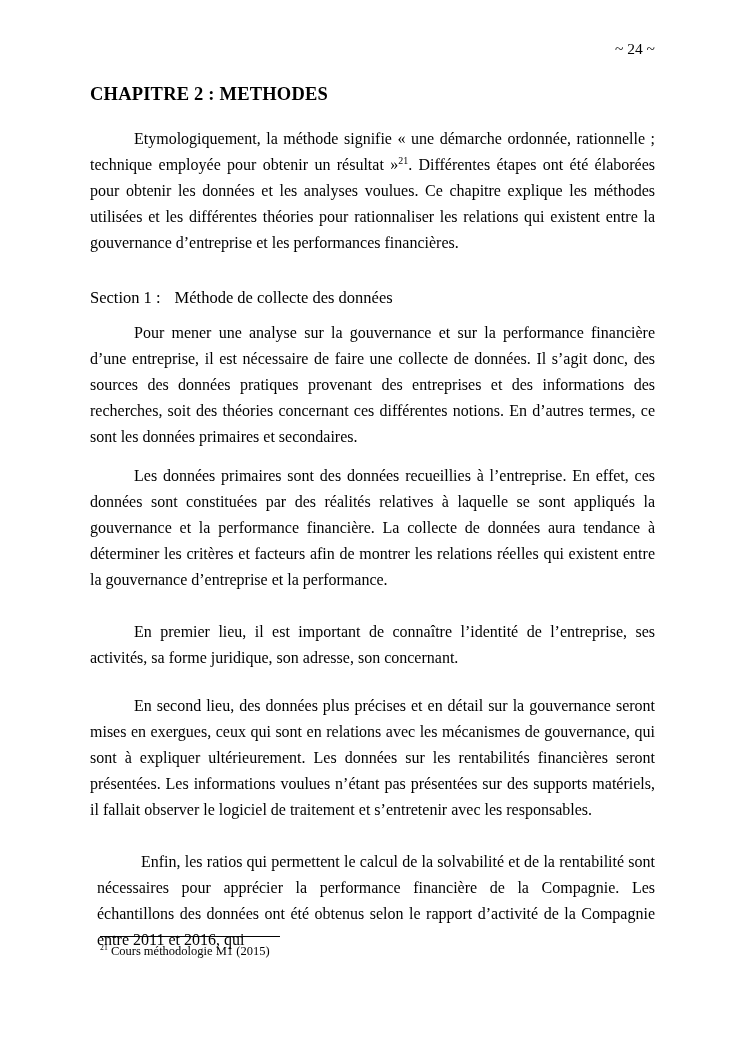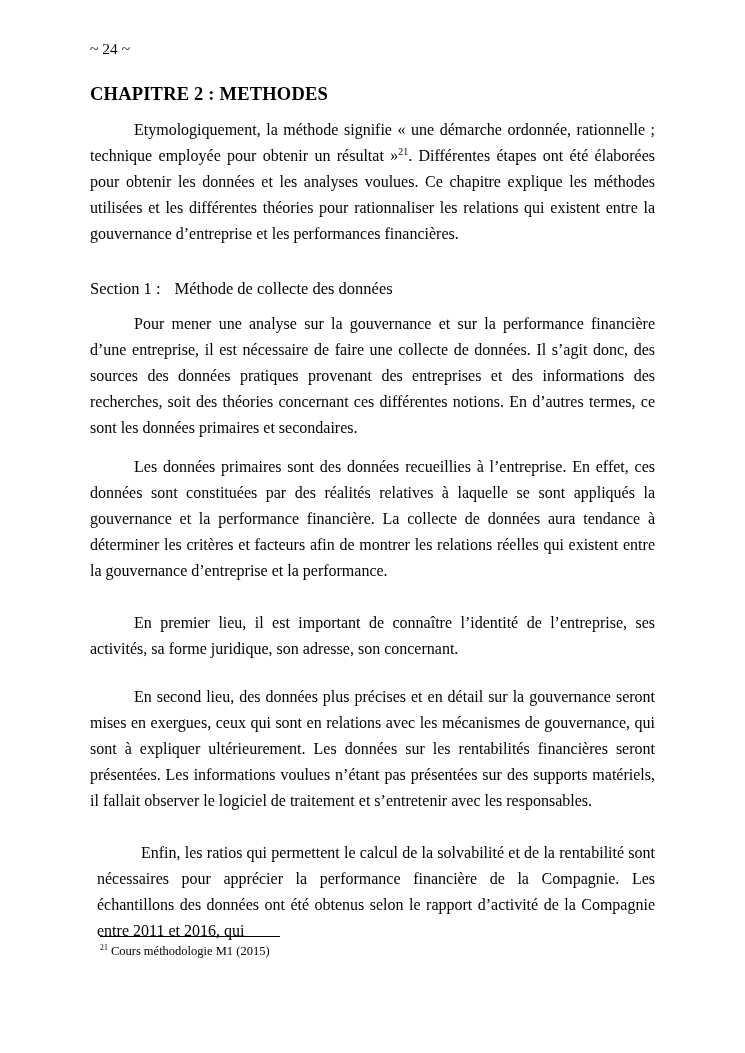--- a/index.html
+++ b/index.html
@@ -12,28 +12,28 @@
     width: 745px;
     height: 1053px;
     background: #ffffff;
     box-sizing: border-box;
     padding: 40px 90px 0 90px;
     font-family: "Liberation Serif", "DejaVu Serif", serif;
     color: #000000;
     overflow: hidden;
   }
   .page-number {
-    text-align: left;
+    text-align: right;
     font-size: 15.5px;
     margin: 0 0 26px 0;
   }
   .chapter-title {
     font-size: 18.5px;
     font-weight: bold;
-    margin: 0 0 12px 0;
+    margin: 0 0 21px 0;
     letter-spacing: 0.2px;
   }
   .body-para {
     font-size: 16px;
     line-height: 26px;
     text-align: justify;
     text-indent: 44px;
     margin: 0 0 13px 0;
   }
   .section-heading {

